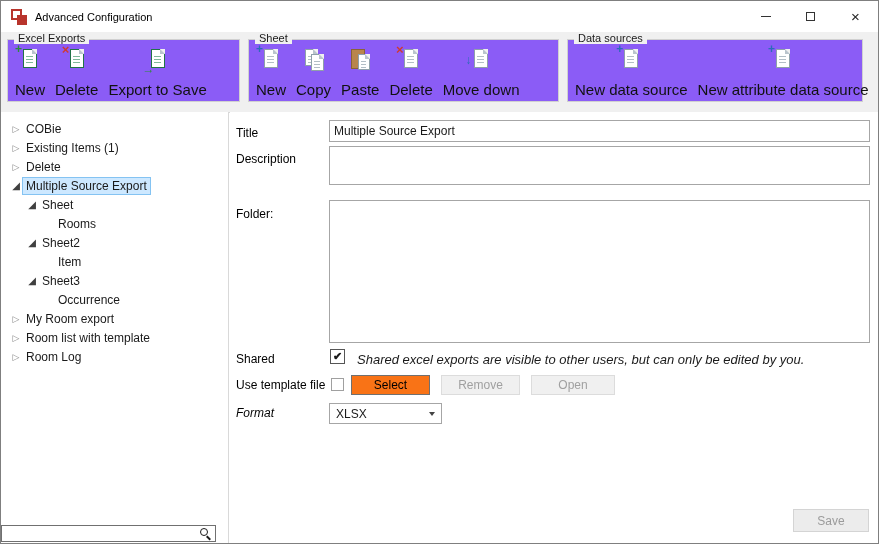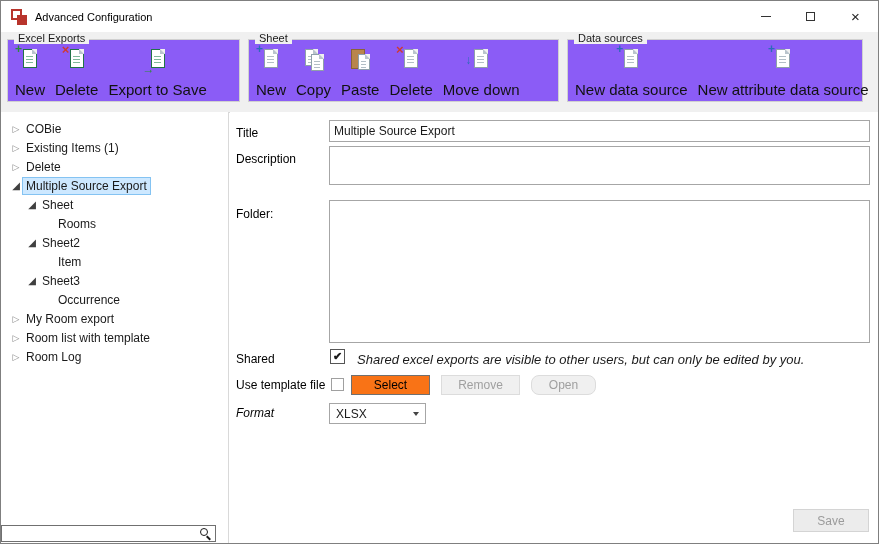--- a/index.html
+++ b/index.html
@@ -77,21 +77,21 @@
   .flabel{position:absolute;left:6px;font-size:12px;color:#000;white-space:nowrap;}
   .text-input{position:absolute;left:99px;right:8px;height:22px;box-sizing:border-box;border:1px solid #a6a6a6;font-size:12px;padding:0 4px;font-family:"Liberation Sans",sans-serif;color:#1a1a1a;}
   textarea.text-area{position:absolute;left:99px;right:8px;box-sizing:border-box;border:1px solid #a6a6a6;resize:none;font-family:"Liberation Sans",sans-serif;font-size:12px;padding:2px 4px;}
   .checkbox{position:absolute;box-sizing:border-box;background:#fff;border:1px solid #555;display:flex;align-items:center;justify-content:center;}
   .checkbox .check{font-size:11px;font-weight:bold;color:#1a1a1a;line-height:1;}
   .checkbox.small{border-color:#a0a0a0;}
   .shared-note{position:absolute;left:127px;font-style:italic;font-size:13px;color:#1a1a1a;white-space:nowrap;}
   .btn{position:absolute;box-sizing:border-box;height:20px;font-size:12px;display:flex;align-items:center;justify-content:center;cursor:default;}
   .btn.enabled{background:#f97316;border:1px solid #707070;color:#000;}
   .btn.disabled{background:#f0f0f0;border:1px solid #dcdcdc;color:#a0a0a0;}
-  .combo{position:absolute;left:99px;width:97px;height:21px;box-sizing:border-box;border:1px solid #a6a6a6;background:#fff;display:flex;align-items:center;padding-left:6px;cursor:default;}
+  .combo{position:absolute;left:99px;width:113px;height:21px;box-sizing:border-box;border:1px solid #a6a6a6;background:#fff;display:flex;align-items:center;padding-left:6px;cursor:default;}
   .combo .chevron{margin-left:auto;margin-right:6px;width:0;height:0;border-left:3.5px solid transparent;border-right:3.5px solid transparent;border-top:4px solid #444;}
   .save-btn{position:absolute;right:9px;bottom:11px;width:76px;height:23px;box-sizing:border-box;background:#ececec;border:1px solid #d4d4d4;color:#9b9b9b;font-size:12px;display:flex;align-items:center;justify-content:center;cursor:default;}
 </style>
 </head>
 <body>
 
 <div class="window">
 
   <div class="titlebar">
     <span class="app-icon">
@@ -286,21 +286,21 @@
     <span class="flabel" style="top:240px;">Shared</span>
     <span class="checkbox" style="left:100px;top:237px;width:15px;height:15px;">
       <span class="check">✔</span>
     </span>
     <span class="shared-note" style="top:240px;">Shared excel exports are visible to other users, but can only be edited by you.</span>
 
     <span class="flabel" style="top:266px;">Use template file</span>
     <span class="checkbox small" style="left:101px;top:266px;width:13px;height:13px;"></span>
     <div class="btn enabled" style="left:121px;top:263px;width:79px;">Select</div>
     <div class="btn disabled" style="left:211px;top:263px;width:79px;">Remove</div>
-    <div class="btn disabled" style="left:301px;top:263px;width:65px;border-radius:8px;">Open</div>
+    <div class="btn disabled" style="left:301px;top:263px;width:84px;">Open</div>
 
     <span class="flabel" style="top:294px;font-style:italic;">Format</span>
     <div class="combo" style="top:291px;">
       <span>XLSX</span>
       <span class="chevron"></span>
     </div>
 
     <div class="save-btn">Save</div>
   </div>
 

